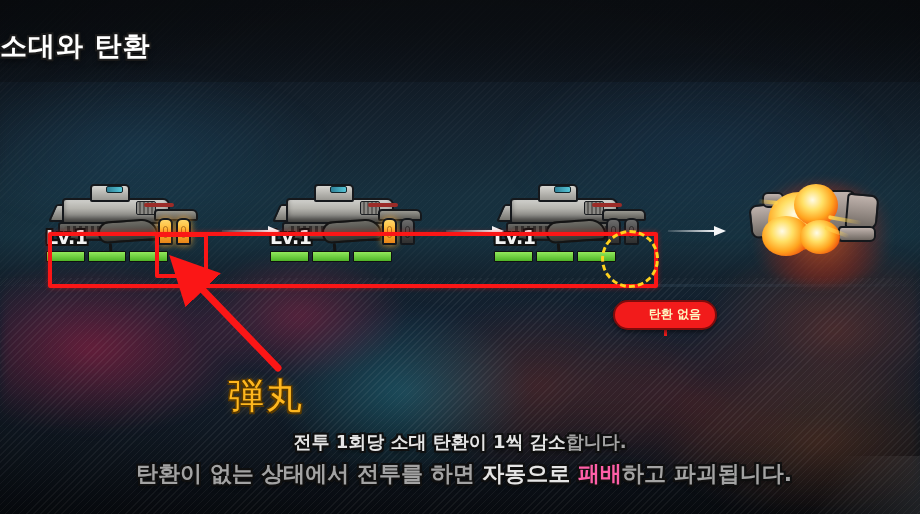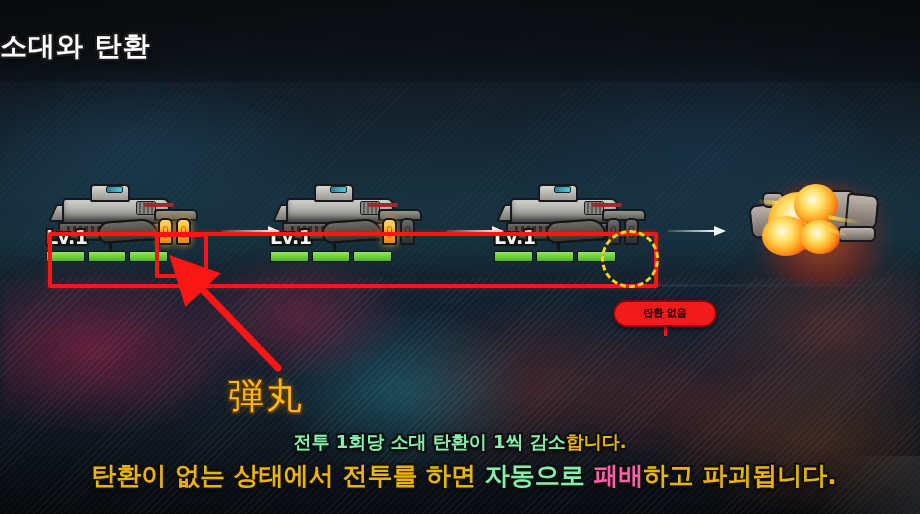--- a/index.html
+++ b/index.html
@@ -248,26 +248,26 @@
 
   
   .pointer { position:absolute; left:150px; top:240px; width:150px; height:150px; }
 
   
   .badge {
     position:absolute;
     background:#f21b1b;
     border:2px solid #7d0c0c;
     border-radius:16px;
-    color:#000000;
-    font-size:10px; font-weight:bold;
+    color:#fef9c3;
+    font-size:12px; font-weight:bold;
     padding:4px 14px 5px;
     white-space:nowrap;
     box-shadow:0 2px 4px rgba(0,0,0,.5);
-    text-align:center;
+    text-align:right;
   }
   .badge-connector {
     position:absolute; width:3px; height:10px; background:#f21b1b;
     left:664px; top:326px;
   }
 
   
   .label-dan {
     position:absolute; left:228px; top:372px;
     font-size:36px; font-weight:normal;
@@ -282,23 +282,23 @@
   
   .caption { position:absolute; left:0; right:0; text-align:center; }
   .caption .ln {
     font-weight:bold;
     text-shadow:
       -2px -2px 0 #101010, 2px -2px 0 #101010, -2px 2px 0 #101010, 2px 2px 0 #101010,
       0 -2px 0 #101010, 0 2px 0 #101010, -2px 0 0 #101010, 2px 0 0 #101010,
       0 3px 5px rgba(0,0,0,.85);
   }
   .c-line1 { top:430px; font-size:18px; }
-  .c-line2 { top:459px; font-size:25px;padding-left:8px; }
-  .t-y { color:#86efac; }
-  .t-w { color:#eab308; }
+  .c-line2 { top:459px; font-size:22px;padding-left:8px; }
+  .t-y { color:#e5e5e5; }
+  .t-w { color:#a3a3a3; }
   .t-p { color:#ff5fa8; }
 
   .corner-fade {
     position:absolute; right:0; bottom:0; width:130px; height:58px;
     background:linear-gradient(300deg, rgba(255,255,255,.10), rgba(255,255,255,0) 70%);
   }
 </style>
 </head>
 <body>
 

